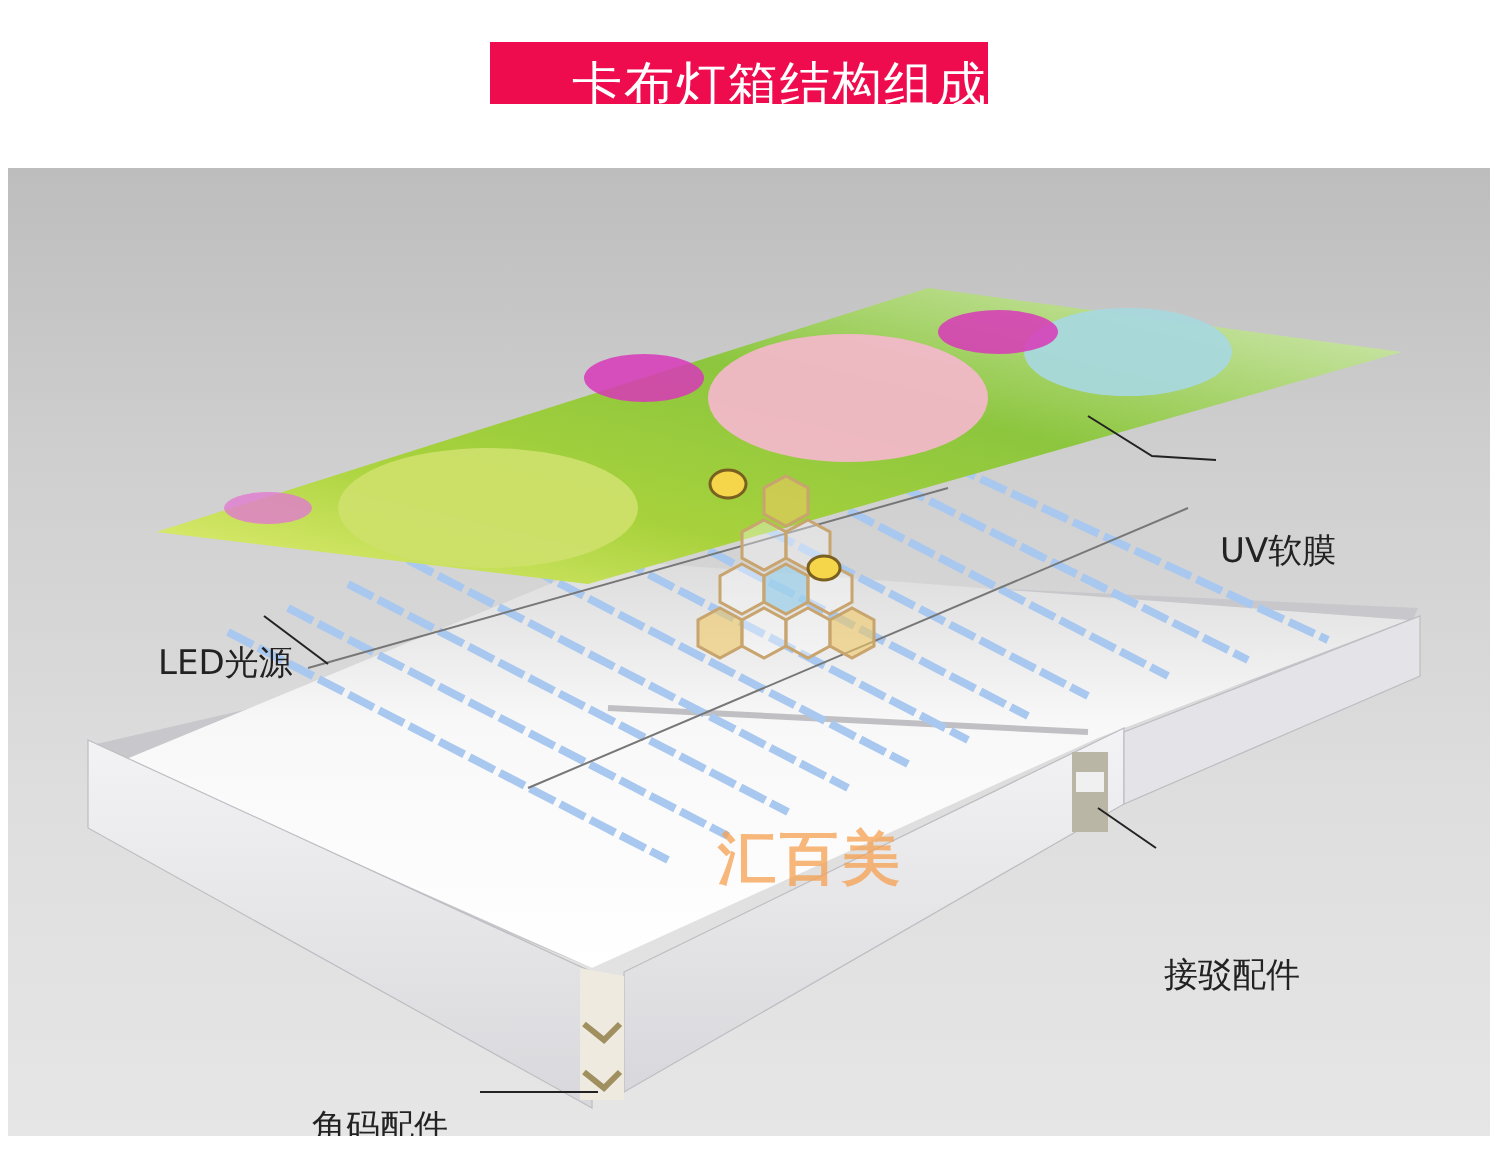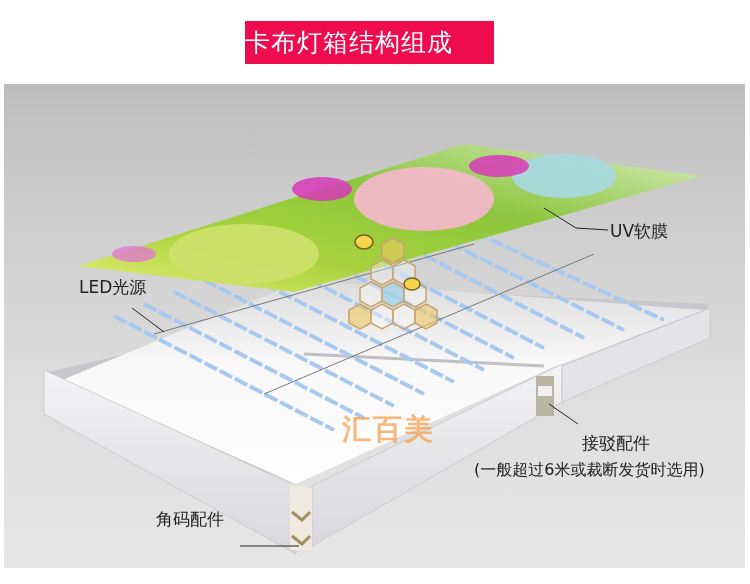--- a/index.html
+++ b/index.html
@@ -2,36 +2,36 @@
 <html><head>
 <meta charset="utf-8">
 <style>
   html, body { margin: 0; padding: 0; }
   body {
     width: 750px; height: 584px; position: relative; overflow: hidden;
     background: #ffffff;
     font-family: "DejaVu Sans", "Liberation Sans", sans-serif;
   }
   .title-banner {
-    position: absolute; left: 245px; top: 21px; width: 249px; height: 43px;
+    position: absolute; left: 245px; top: 21px; width: 249px; height: 31px;
     background: #ee0c4f; color: #ffffff;
-    font-size: 25px; line-height: 43px; text-align: left; letter-spacing: 1px;
+    font-size: 25px; line-height: 43px; text-align: right; letter-spacing: 1px;
   }
   .stage {
     position: absolute; left: 4px; top: 84px; width: 741px; height: 484px;
     background: linear-gradient(180deg, #bdbdbd 0%, #cfcfcf 30%, #dedede 65%, #e6e6e6 100%);
     overflow: hidden;
   }
   .stage svg { position: absolute; left: 0; top: 0; }
   .label {
-    position: absolute; color: #222; font-size: 17px; white-space: nowrap;
+    position: absolute; color: #222; font-size: 17px; white-space: nowrap; margin-top: 44px;
   }
   .label.small { font-size: 16px; }
   .watermark-text {
-    position: absolute; left: 338px; top: 326px; width: 110px; text-align: left;
+    position: absolute; left: 338px; top: 326px; width: 110px; text-align: right;
     color: rgba(246,160,80,0.75); font-size: 29px; font-weight: bold; letter-spacing: 2px;
   }
 </style>
 </head>
 <body>
 
 <div class="title-banner">卡布灯箱结构组成</div>
 
 <div class="stage">
   <svg width="741" height="484" viewBox="0 0 741 484">
@@ -121,15 +121,14 @@
       <line x1="545" y1="320" x2="574" y2="340"></line>
       <line x1="295" y1="462" x2="236" y2="462"></line>
     </g>
   </svg>
 
   <div class="watermark-text">汇百美</div>
 
   <div class="label" style="left:606px; top:136px;">UV软膜</div>
   <div class="label" style="left:75px; top:192px;">LED光源</div>
   <div class="label" style="left:578px; top:348px;">接驳配件</div>
-  <div class="label small" style="left:470px; top:376px;">(一般超过6米或裁断发货时选用)</div>
   <div class="label" style="left:152px; top:424px;">角码配件</div>
 </div>
 
 </body></html>

